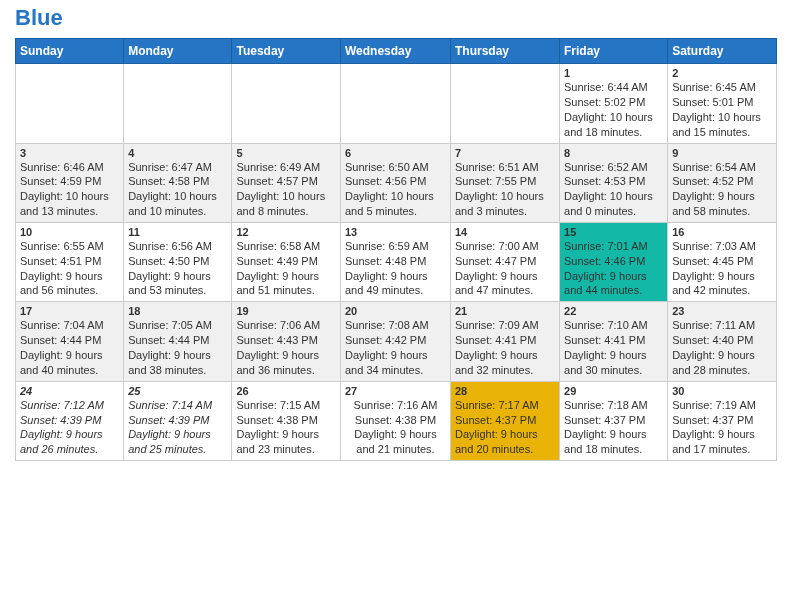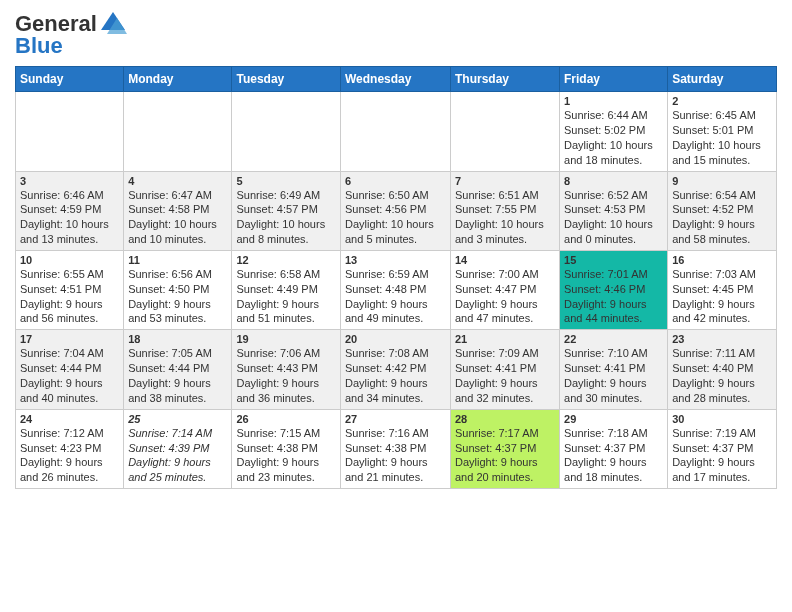--- a/index.html
+++ b/index.html
@@ -99,27 +99,20 @@
       background: #fff !important;
     }
   </style>
 </head>
 <body>
 
 <div class="container">
   <div class="header">
     <div class="logo">
       <div style="display:flex;flex-direction:column;align-items:flex-start;">
-        <div style="display:flex;align-items:center;">
-          <span class="logo-text logo-general">General</span>
-          <svg class="logo-icon" viewBox="0 0 28 28" xmlns="http://www.w3.org/2000/svg">
-            <polygon points="14,2 26,20 2,20" fill="#2575c4"></polygon>
-            <polygon points="18,8 28,24 8,24" fill="#4a9fd4" opacity="0.7"></polygon>
-          </svg>
-        </div>
         <span class="logo-text logo-blue" style="margin-top:-4px;">Blue</span>
       </div>
     </div>
     <div class="title-block">
       <div class="month-title"></div>
       <div class="location"></div>
     </div>
   </div>
 
   <table class="calendar">
@@ -303,49 +296,49 @@
           </td>
           <td style="background: rgb(240, 240, 240);">
             <span class="day-number">23</span>
             <div class="day-info" style="white-space: pre-line;">Sunrise: 7:11 AM
 Sunset: 4:40 PM
 Daylight: 9 hours
 and 28 minutes.</div>
           </td>
         </tr>
         <tr>
-          <td style="background: rgb(255, 255, 255);">
+          <td style="background: rgb(255, 255, 255); font-style: italic;">
             <span class="day-number">24</span>
             <div class="day-info" style="white-space: pre-line;">Sunrise: 7:12 AM
-Sunset: 4:23 PM
+Sunset: 4:39 PM
 Daylight: 9 hours
 and 26 minutes.</div>
           </td>
           <td style="background: rgb(255, 255, 255); font-style: italic;">
             <span class="day-number">25</span>
             <div class="day-info" style="white-space: pre-line;">Sunrise: 7:14 AM
 Sunset: 4:39 PM
 Daylight: 9 hours
 and 25 minutes.</div>
           </td>
           <td style="background: rgb(255, 255, 255);">
             <span class="day-number">26</span>
             <div class="day-info" style="white-space: pre-line;">Sunrise: 7:15 AM
 Sunset: 4:38 PM
 Daylight: 9 hours
 and 23 minutes.</div>
           </td>
           <td style="background: rgb(255, 255, 255);">
             <span class="day-number">27</span>
-            <div class="day-info" style="white-space: pre-line;">Sunrise: 7:16 AM
+            <div class="day-info" style="white-space: pre-line; text-align: center;">Sunrise: 7:16 AM
 Sunset: 4:38 PM
 Daylight: 9 hours
 and 21 minutes.</div>
           </td>
-          <td style="background: #bef264;">
+          <td style="background: #eab308;">
             <span class="day-number">28</span>
             <div class="day-info" style="white-space: pre-line;">Sunrise: 7:17 AM
 Sunset: 4:37 PM
 Daylight: 9 hours
 and 20 minutes.</div>
           </td>
           <td style="background: rgb(255, 255, 255);">
             <span class="day-number">29</span>
             <div class="day-info" style="white-space: pre-line;">Sunrise: 7:18 AM
 Sunset: 4:37 PM

